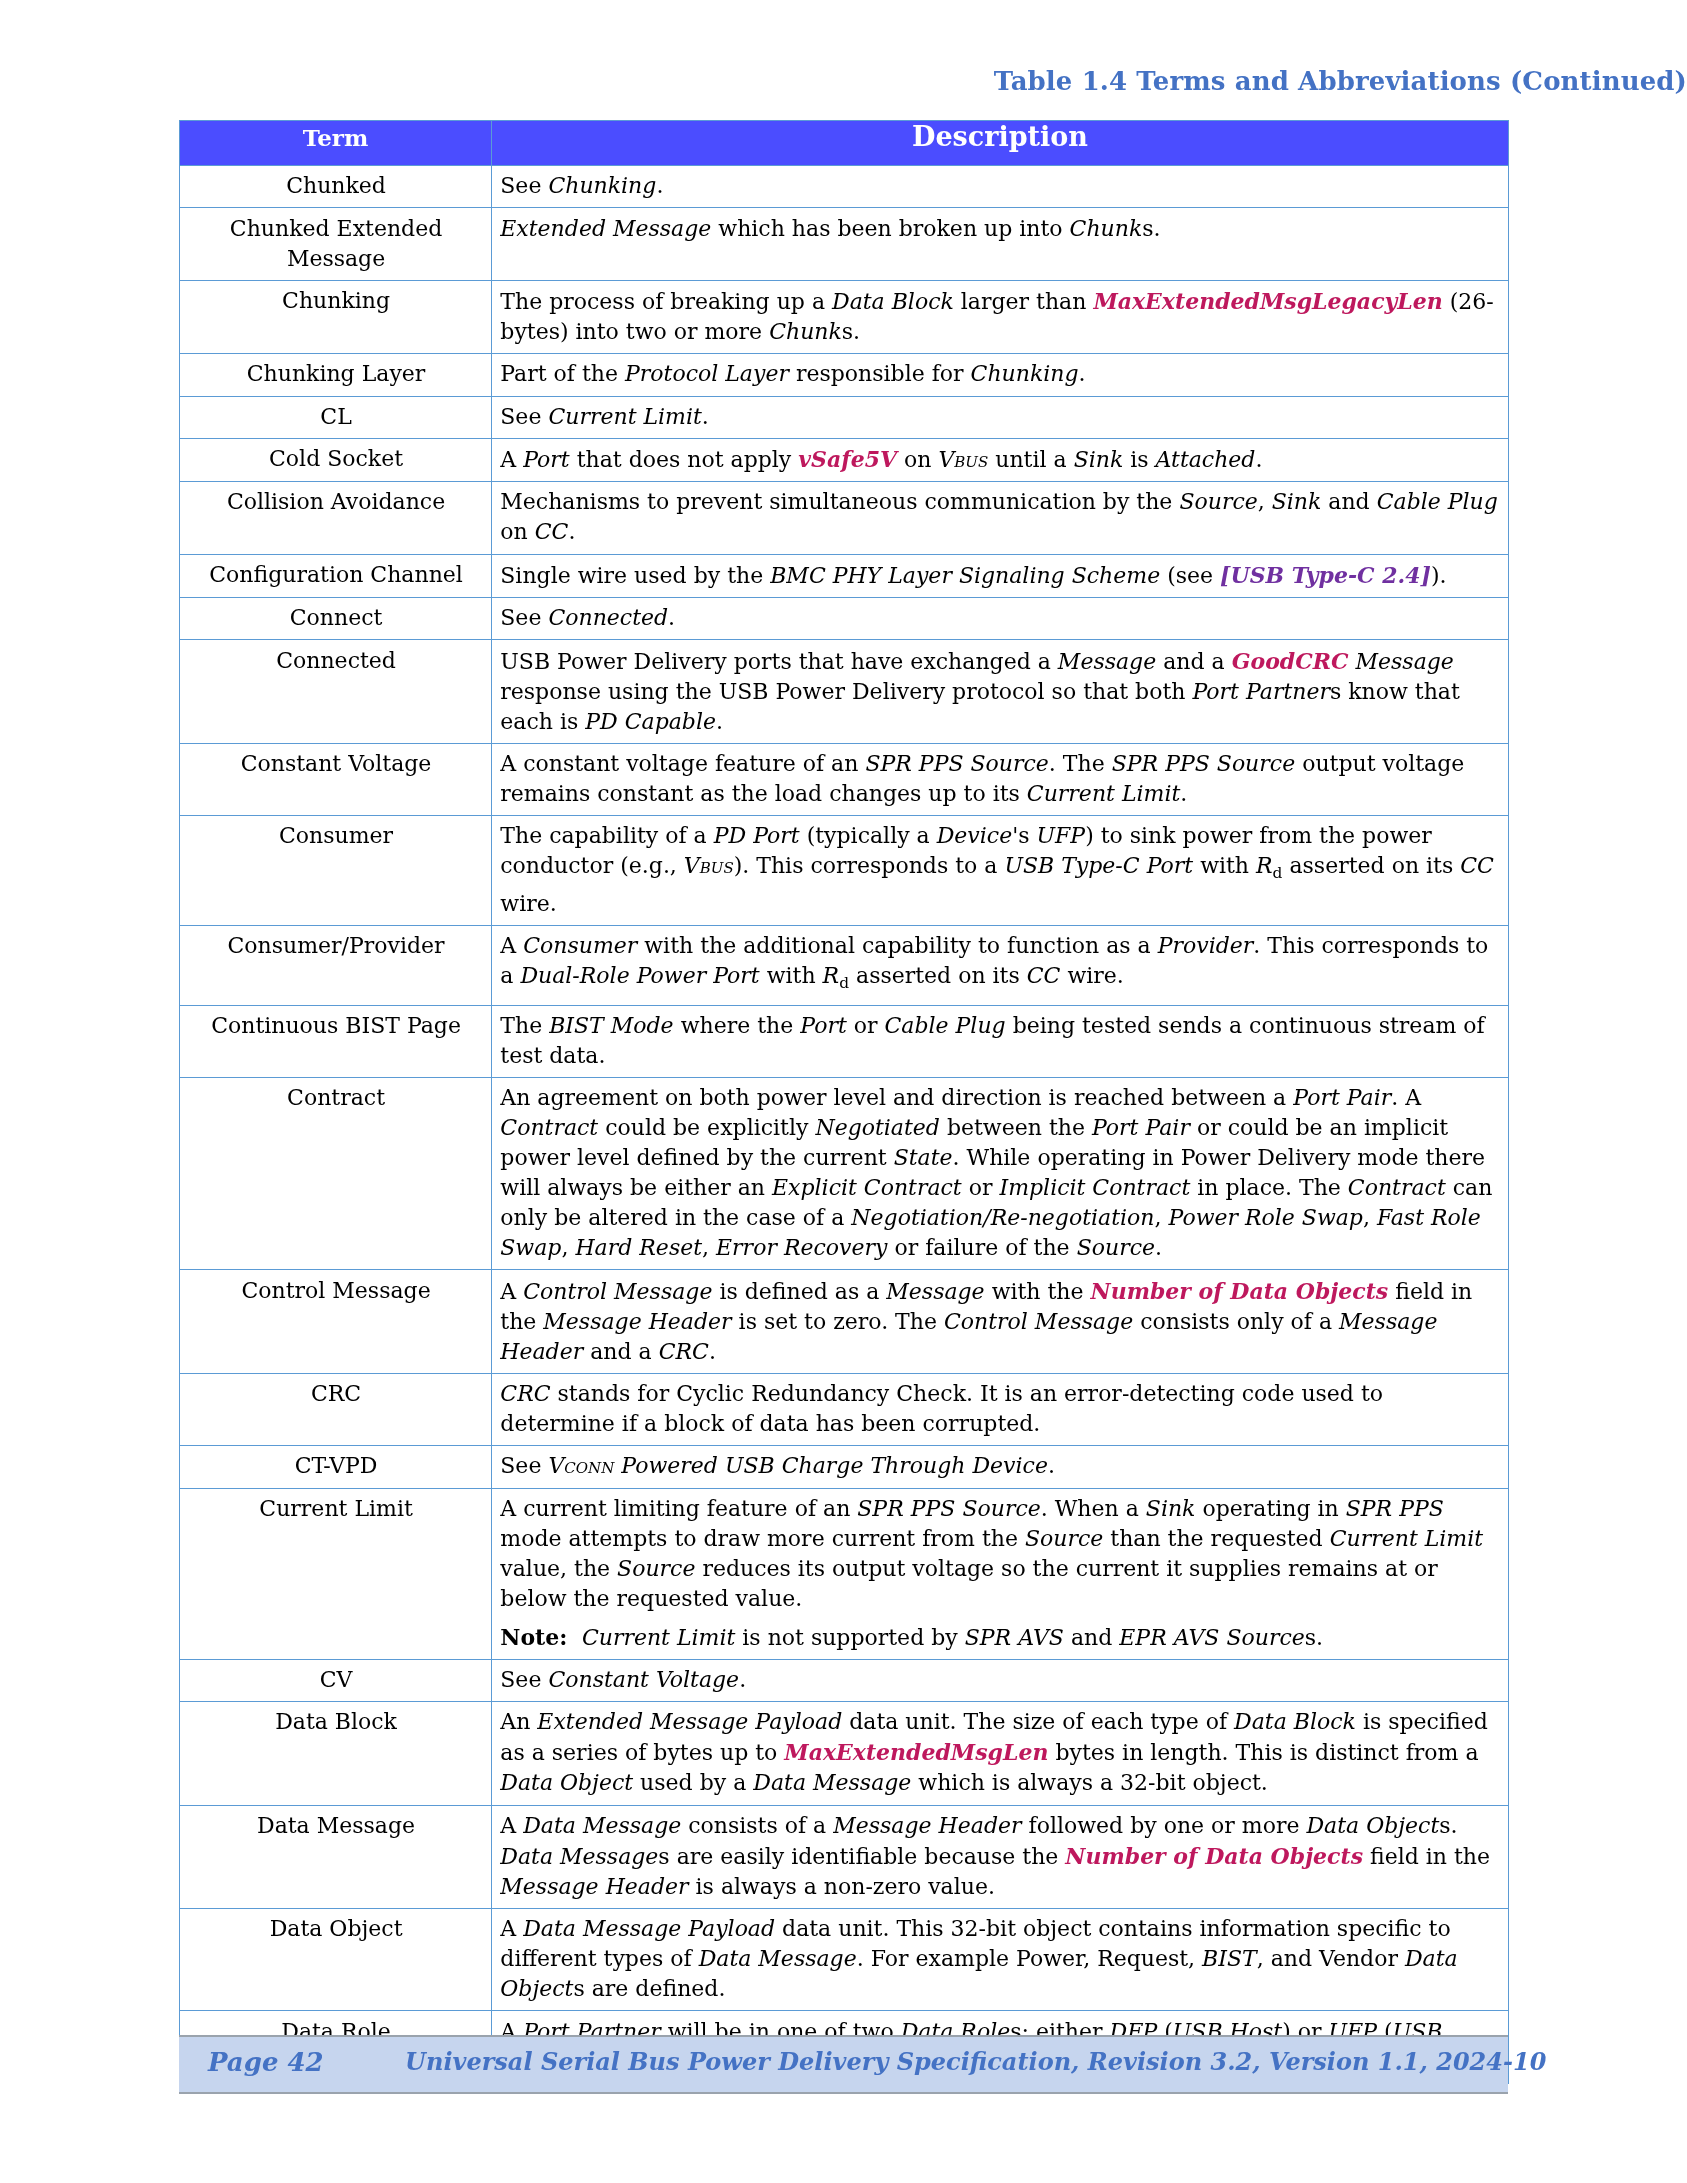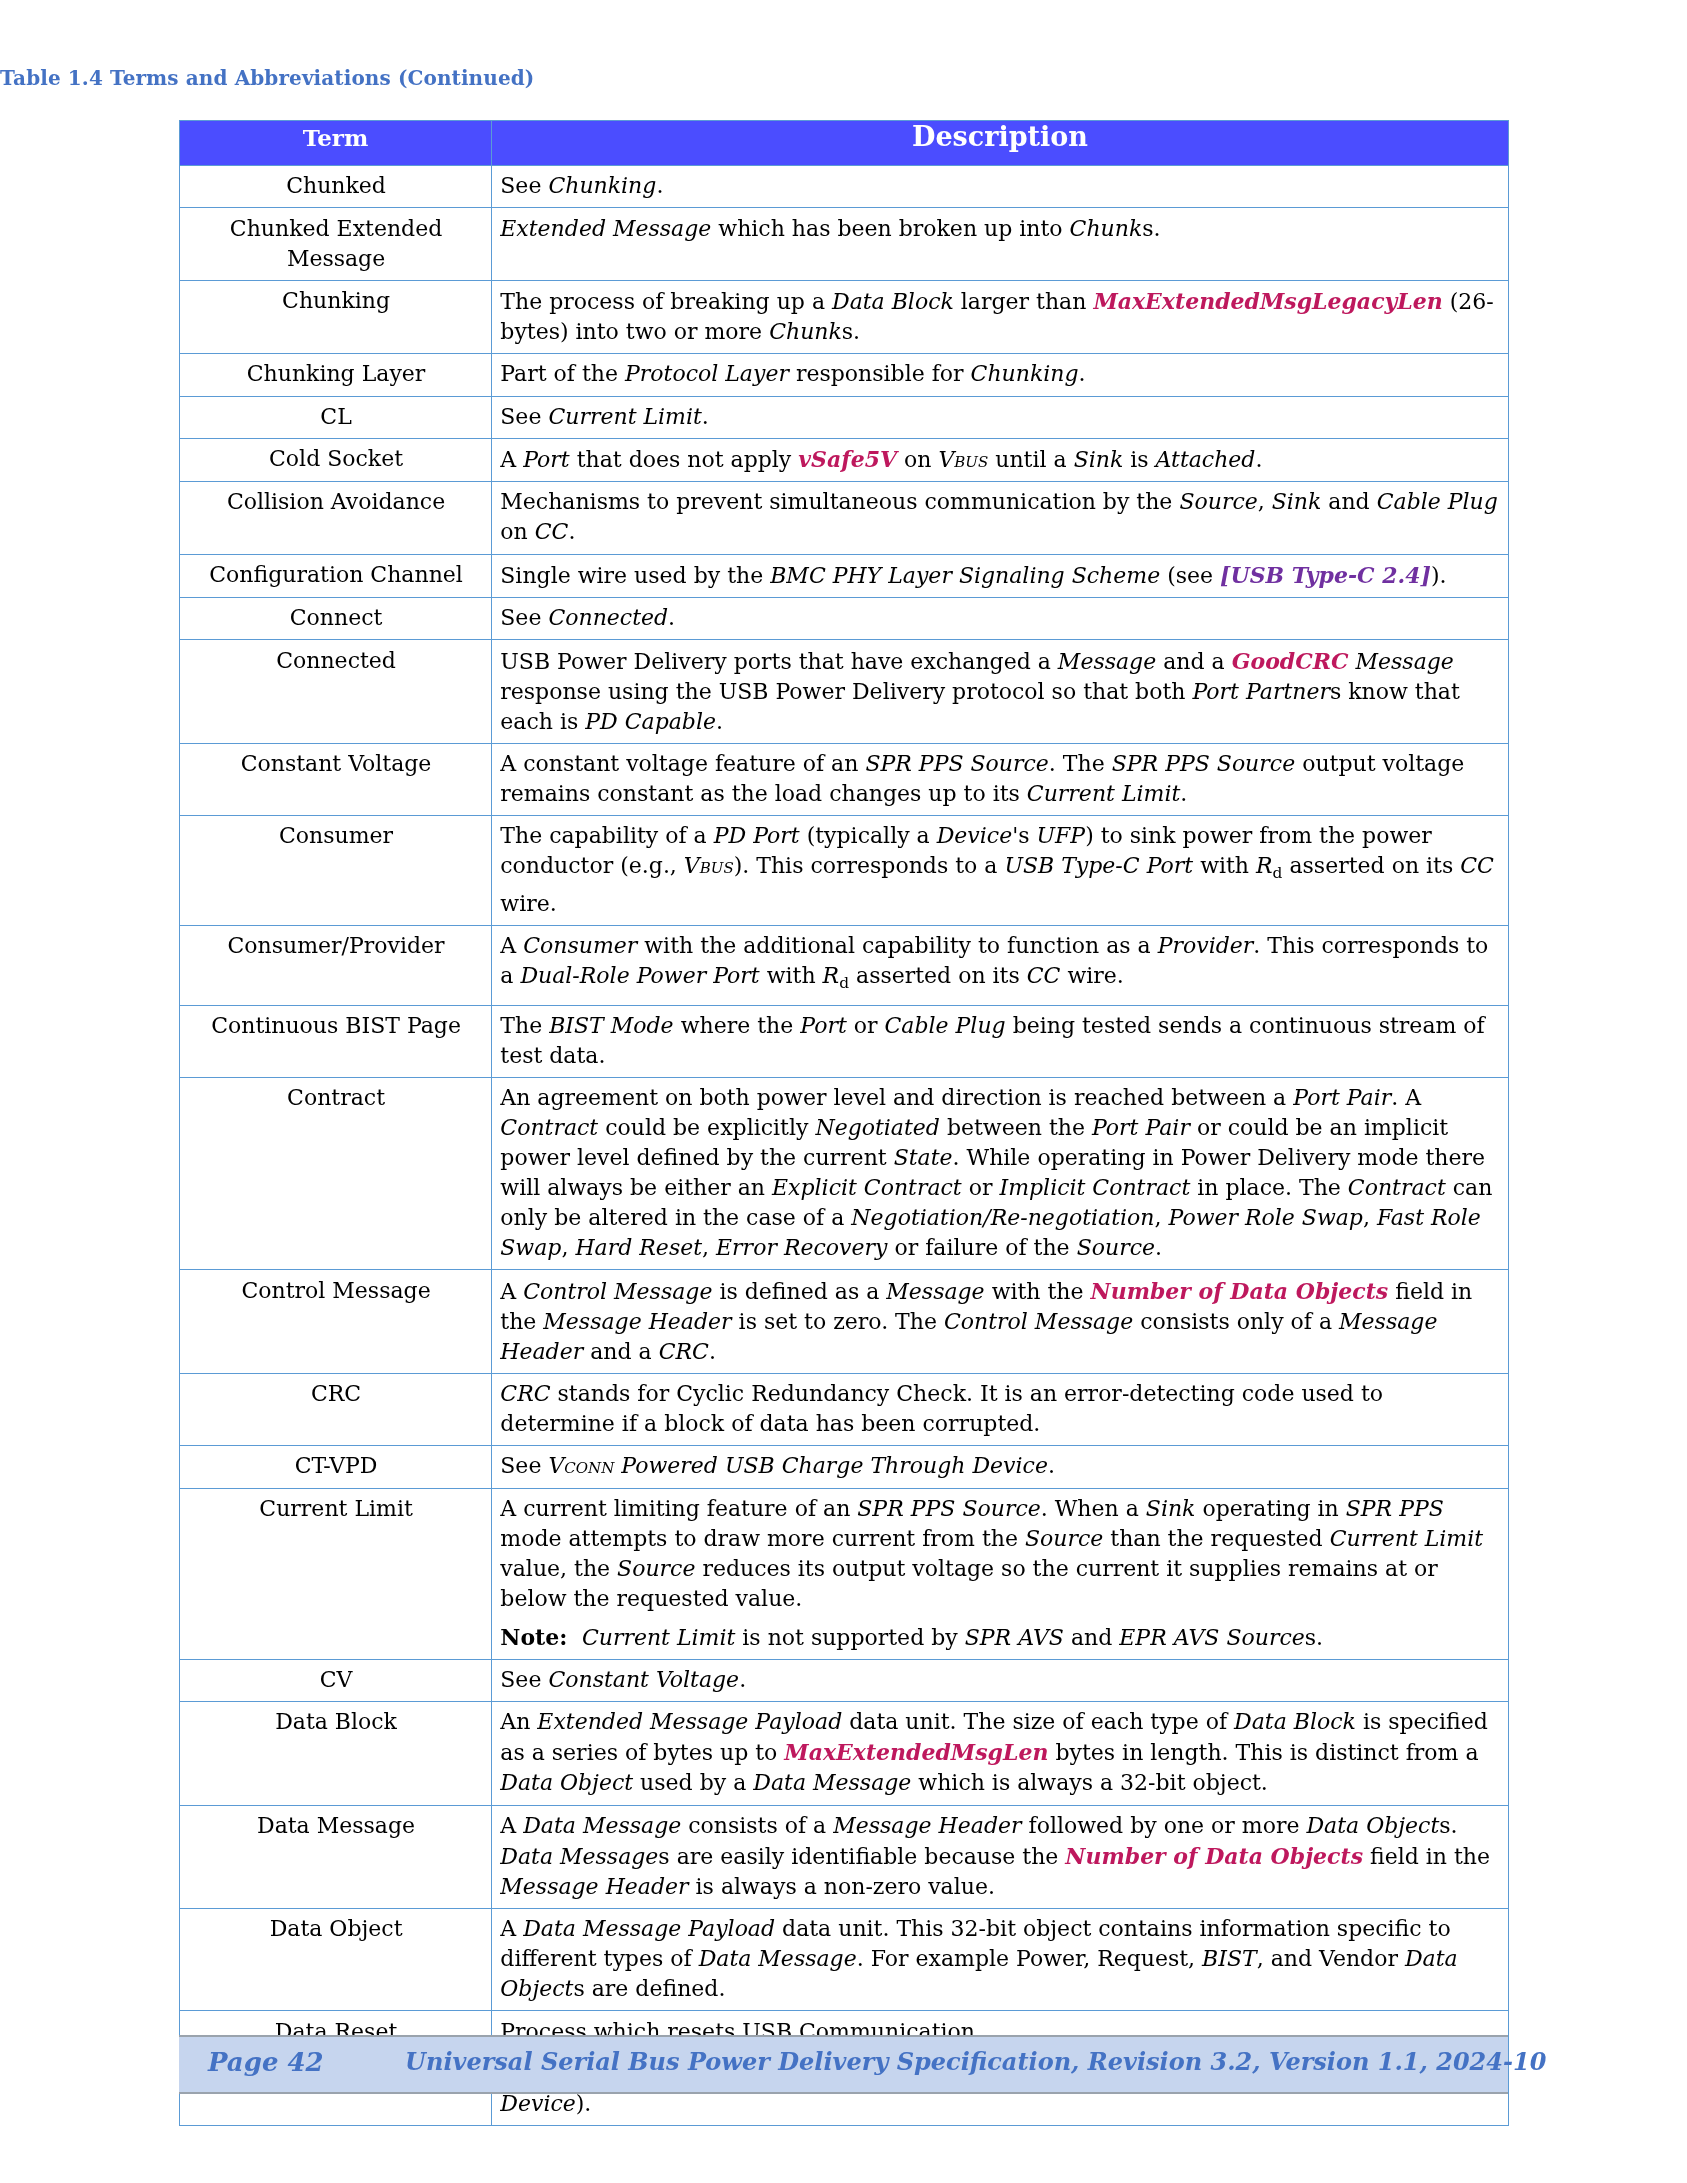--- a/index.html
+++ b/index.html
@@ -1,19 +1,19 @@
 <!DOCTYPE html>
 <html style="font-size:8.3px"><head>
 <meta charset="utf-8">
 <style>
   html, body { margin: 0; padding: 0; background: #ffffff; }
   body { width: 1687px; height: 2183px; position: relative; overflow: hidden;
          font-family: "DejaVu Serif", "Liberation Serif", serif; color: #000; }
-  .caption { position: absolute; left: 0; width: 1687px; top: 66px; text-align: left;
-             color: #4472c4; font-weight: bold; font-size: 20px; letter-spacing: 0.1px; }
+  .caption { position: absolute; left: 0; width: 1687px; top: 66px; text-align: right;
+             color: #4472c4; font-weight: bold; font-size: 26px; letter-spacing: 0.1px; }
   table.terms { position: absolute; left: 179px; top: 120px; width: 1329px;
                 border-collapse: collapse; table-layout: fixed; }
   table.terms col.c1 { width: 312px; }
   table.terms col.c2 { width: 1017px; }
   table.terms th { background: #4b4dff; color: #ffffff; font-weight: bold;
                    border: 1.6px solid #5b9bd5; vertical-align: top; text-align: center;
                    height: 41px; padding: 2.1px 4.1px 0 4.1px; }
   table.terms th.h1 { font-size: 23px; padding-top: 3px; }
   table.terms th.h2 { font-size: 27px; padding-top: 0; }
   table.terms td { border: 1.6px solid #5b9bd5; vertical-align: top; font-size: 22px;
@@ -140,24 +140,20 @@
       </tr>
       <tr>
         <td class="term">Data Message</td>
         <td class="desc"><span>A </span><span class="i">Data Message</span><span> consists of a </span><span class="i">Message Header</span><span> followed by one or more </span><span class="i">Data Object</span><span>s. </span><span class="i">Data Message</span><span>s are easily identifiable because the </span><span class="p">Number of Data Objects</span><span> field in the </span><span class="i">Message Header</span><span> is always a non-zero value.</span></td>
       </tr>
       <tr>
         <td class="term">Data Object</td>
         <td class="desc"><span>A </span><span class="i">Data Message Payload</span><span> data unit. This 32-bit object contains information specific to different types of </span><span class="i">Data Message</span><span>. For example Power, Request, </span><span class="i">BIST</span><span>, and Vendor </span><span class="i">Data Object</span><span>s are defined.</span></td>
       </tr>
       <tr>
-        <td class="term">Data Reset</td>
-        <td class="desc"><span>Process which resets USB Communication.</span></td>
-      </tr>
-      <tr>
         <td class="term">Data Role</td>
         <td class="desc"><span>A </span><span class="i">Port Partner</span><span> will be in one of two </span><span class="i">Data Role</span><span>s; either </span><span class="i">DFP</span><span> (</span><span class="i">USB Host</span><span>) or </span><span class="i">UFP</span><span> (</span><span class="i">USB Device</span><span>).</span></td>
       </tr>
     </tbody>
 </table>
 
 <div class="footer">
   <span class="pg">Page 42</span>
   <span class="spec">Universal Serial Bus Power Delivery Specification, Revision 3.2, Version 1.1, 2024-10</span>
 </div>

